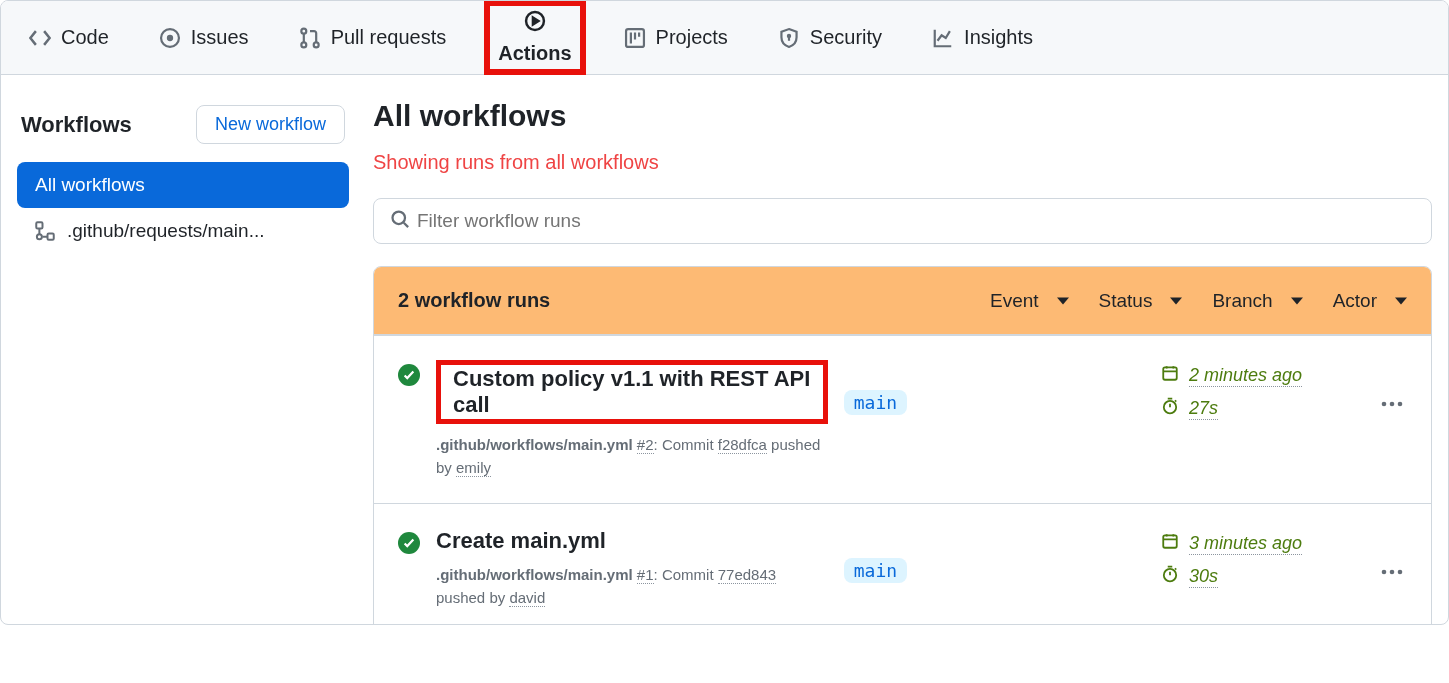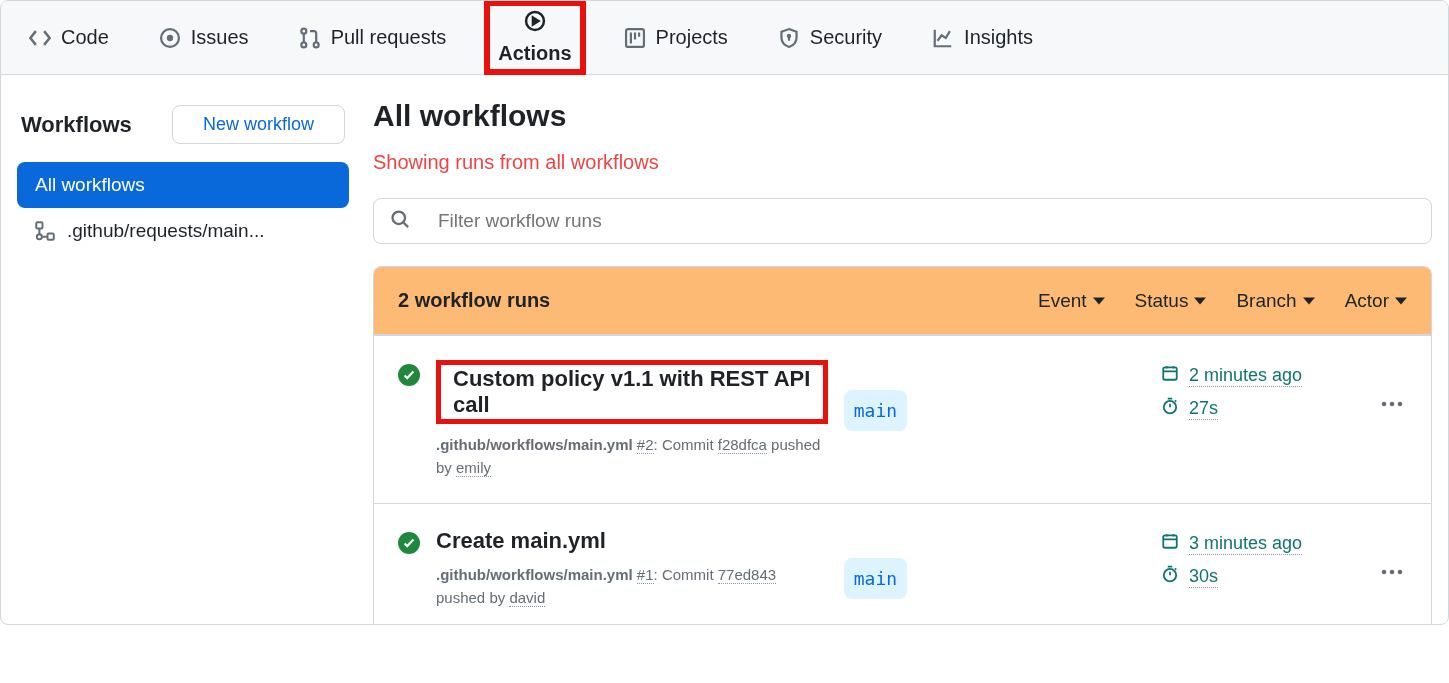--- a/index.html
+++ b/index.html
@@ -61,21 +61,21 @@
     padding: 0 4px;
   }
   .sidebar-head h2 { font-size: 22px; font-weight:600; }
   .btn-new {
     border: 1px solid #d0d7de;
     border-radius: 8px;
     background: #fff;
     color: #0969da;
     font-size: 18px;
     font-weight: 500;
-    padding: 8px 30px;
+    padding: 8px 18px;
     cursor: pointer;
   }
   .side-item {
     display: flex;
     align-items: center;
     gap: 12px;
     padding: 12px 18px;
     border-radius: 8px;
     font-size: 19px;
     cursor: pointer;
@@ -93,21 +93,21 @@
   .main { flex: 1; }
   .main h1 { font-size: 30px; font-weight:600; margin-top:4px;}
   .sub { font-size: 20px; color:#ef4444; margin-top:18px; }
   .filter {
     margin-top: 24px;
     border:1px solid #d0d7de;
     border-radius: 8px;
     padding: 10px 16px;
     display:flex;
     align-items:center;
-    gap:28px;
+    gap:7px;
     color:#656d76;
   }
   .filter input {
     border:none; outline:none; flex:1;
     font-size: 19px;
     background:transparent;
   }
   .filter svg { width:20px; height:20px; }
   
   .runs-box {
@@ -120,21 +120,21 @@
     background:#fdba74;
     border-bottom:1px solid #d0d7de;
     padding: 22px 24px;
     display:flex;
     align-items:center;
     justify-content:space-between;
   }
   .runs-head .count { font-size:20px; font-weight:600; }
   .filters-row { display:flex; gap:30px; }
   .filter-btn {
-    display:flex; align-items:center; gap:6px;
+    display:flex; align-items:center; gap:18px;
     font-size:19px; color:#1f2328; cursor:pointer;
     background:none; border:none;
   }
   .filter-btn svg{ width:12px; height:12px;}
   
   .run {
     border-top:1px solid #d0d7de;
     padding: 24px;
     display:flex;
     align-items:flex-start;
@@ -156,26 +156,26 @@
   .run-title { font-size:22px; font-weight:600; cursor:pointer;}
   .run-sub { color:#656d76; font-size:15px; margin-top:10px; line-height:1.5; max-width:500px;}
   .run-sub .file{font-weight:600;}
   .run-sub .commit, .run-sub .actor, .run-sub .num { border-bottom:1px dotted #8c959f; cursor:pointer;}
   .branch-col{ flex:1; display:flex; align-items:flex-start; padding-top:30px;}
   .branch-badge{
     background:#ddf4ff;
     color:#0969da;
     font-family: ui-monospace,SFMono-Regular,Menlo,monospace;
     font-size:18px;
-    padding:10px 10px;
+    padding:2px 10px;
     border-radius:8px;
     cursor:pointer;
   }
   .meta-col { width:200px; flex:none; padding-top:4px;}
-  .meta-row{display:flex;align-items:center;gap:10px;color:#0f766e;font-size:18px;margin-bottom:10px;}
+  .meta-row{display:flex;align-items:center;gap:10px;color:#4d7c0f;font-size:18px;margin-bottom:10px;font-style:italic;}
   .meta-row svg{width:18px;height:18px;}
   .meta-row .txt{border-bottom:1px dotted #8c959f;}
   .kebab{flex:none;padding-top:32px;}
   .kebab-btn{background:none;border:none;cursor:pointer;color:#656d76;padding:4px;}
   .kebab-btn svg{width:22px;height:8px;}
 </style>
 </head>
 <body>
 
 <div class="frame">

